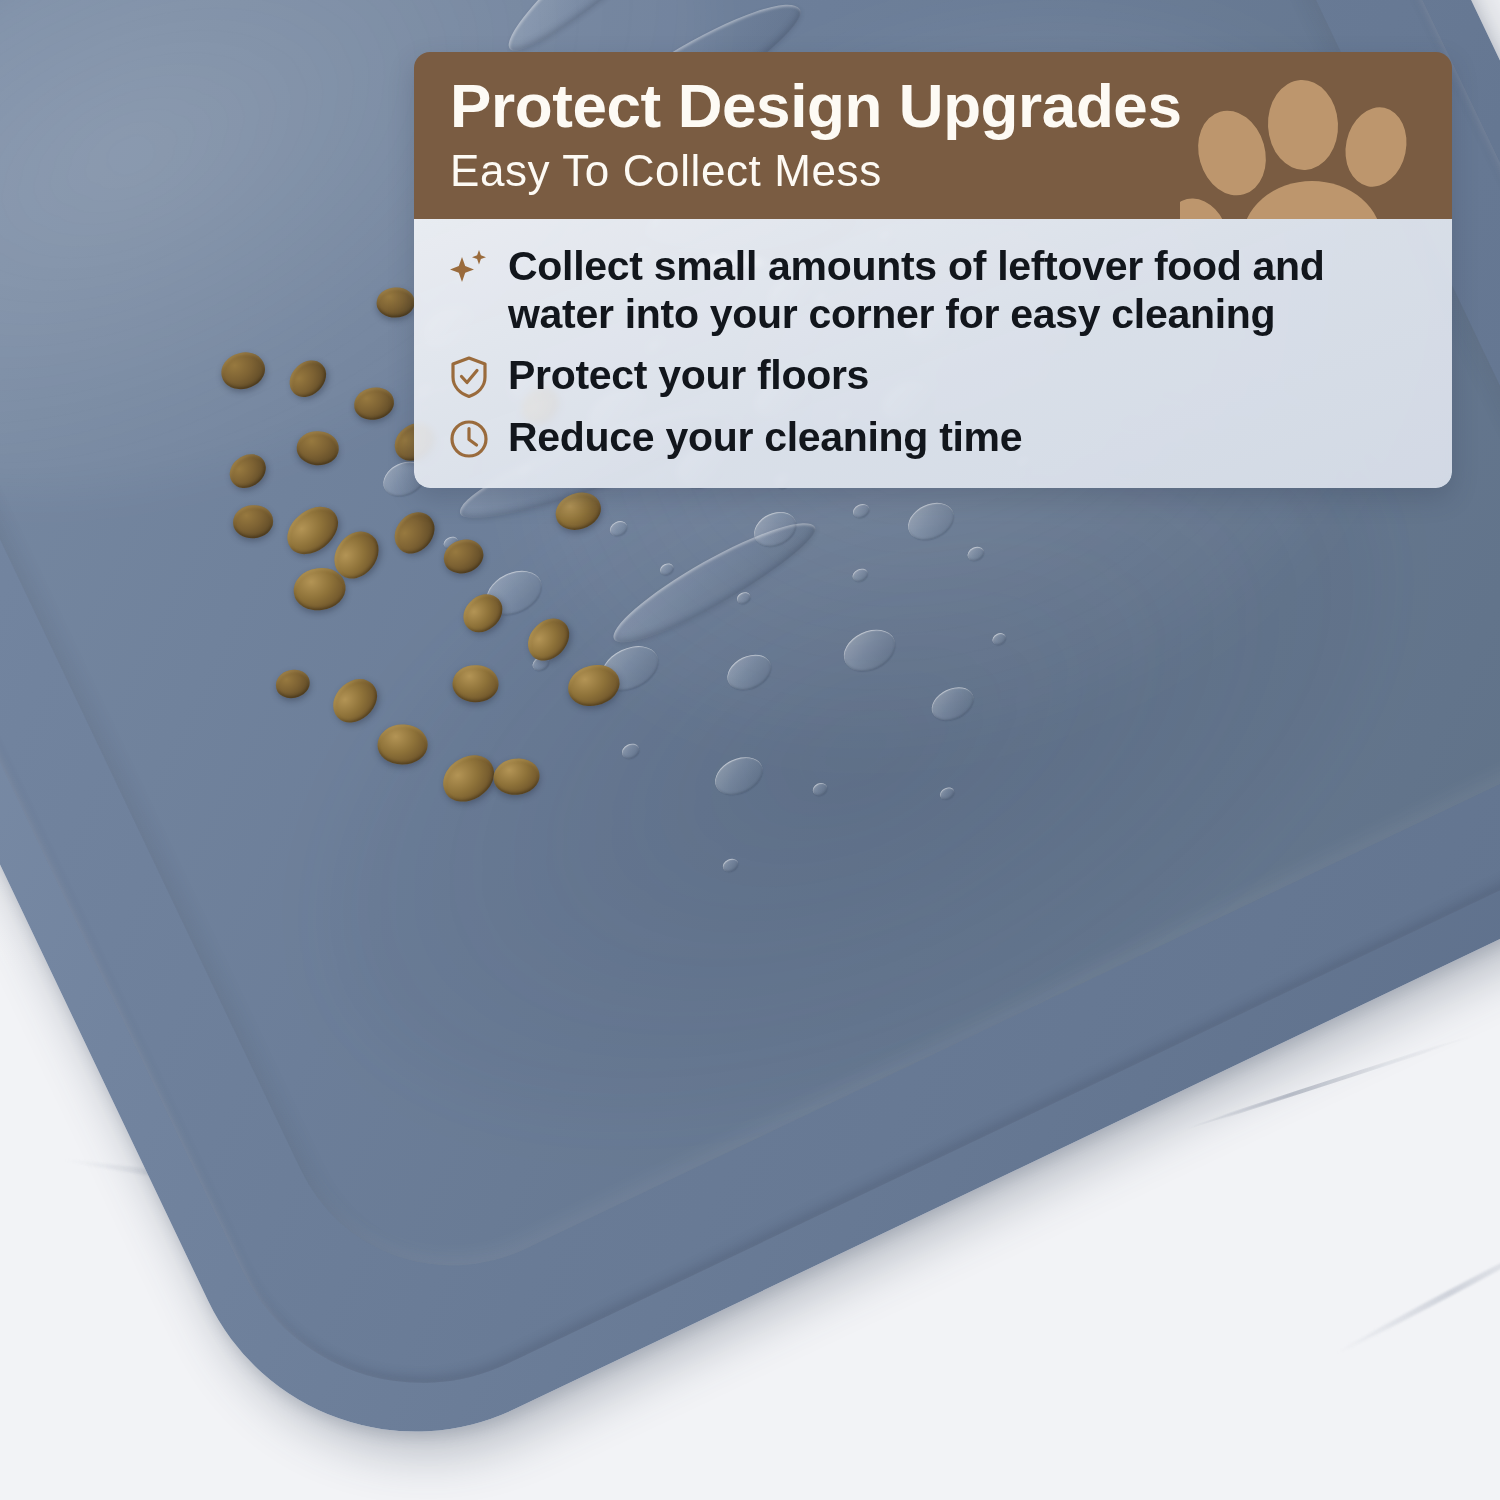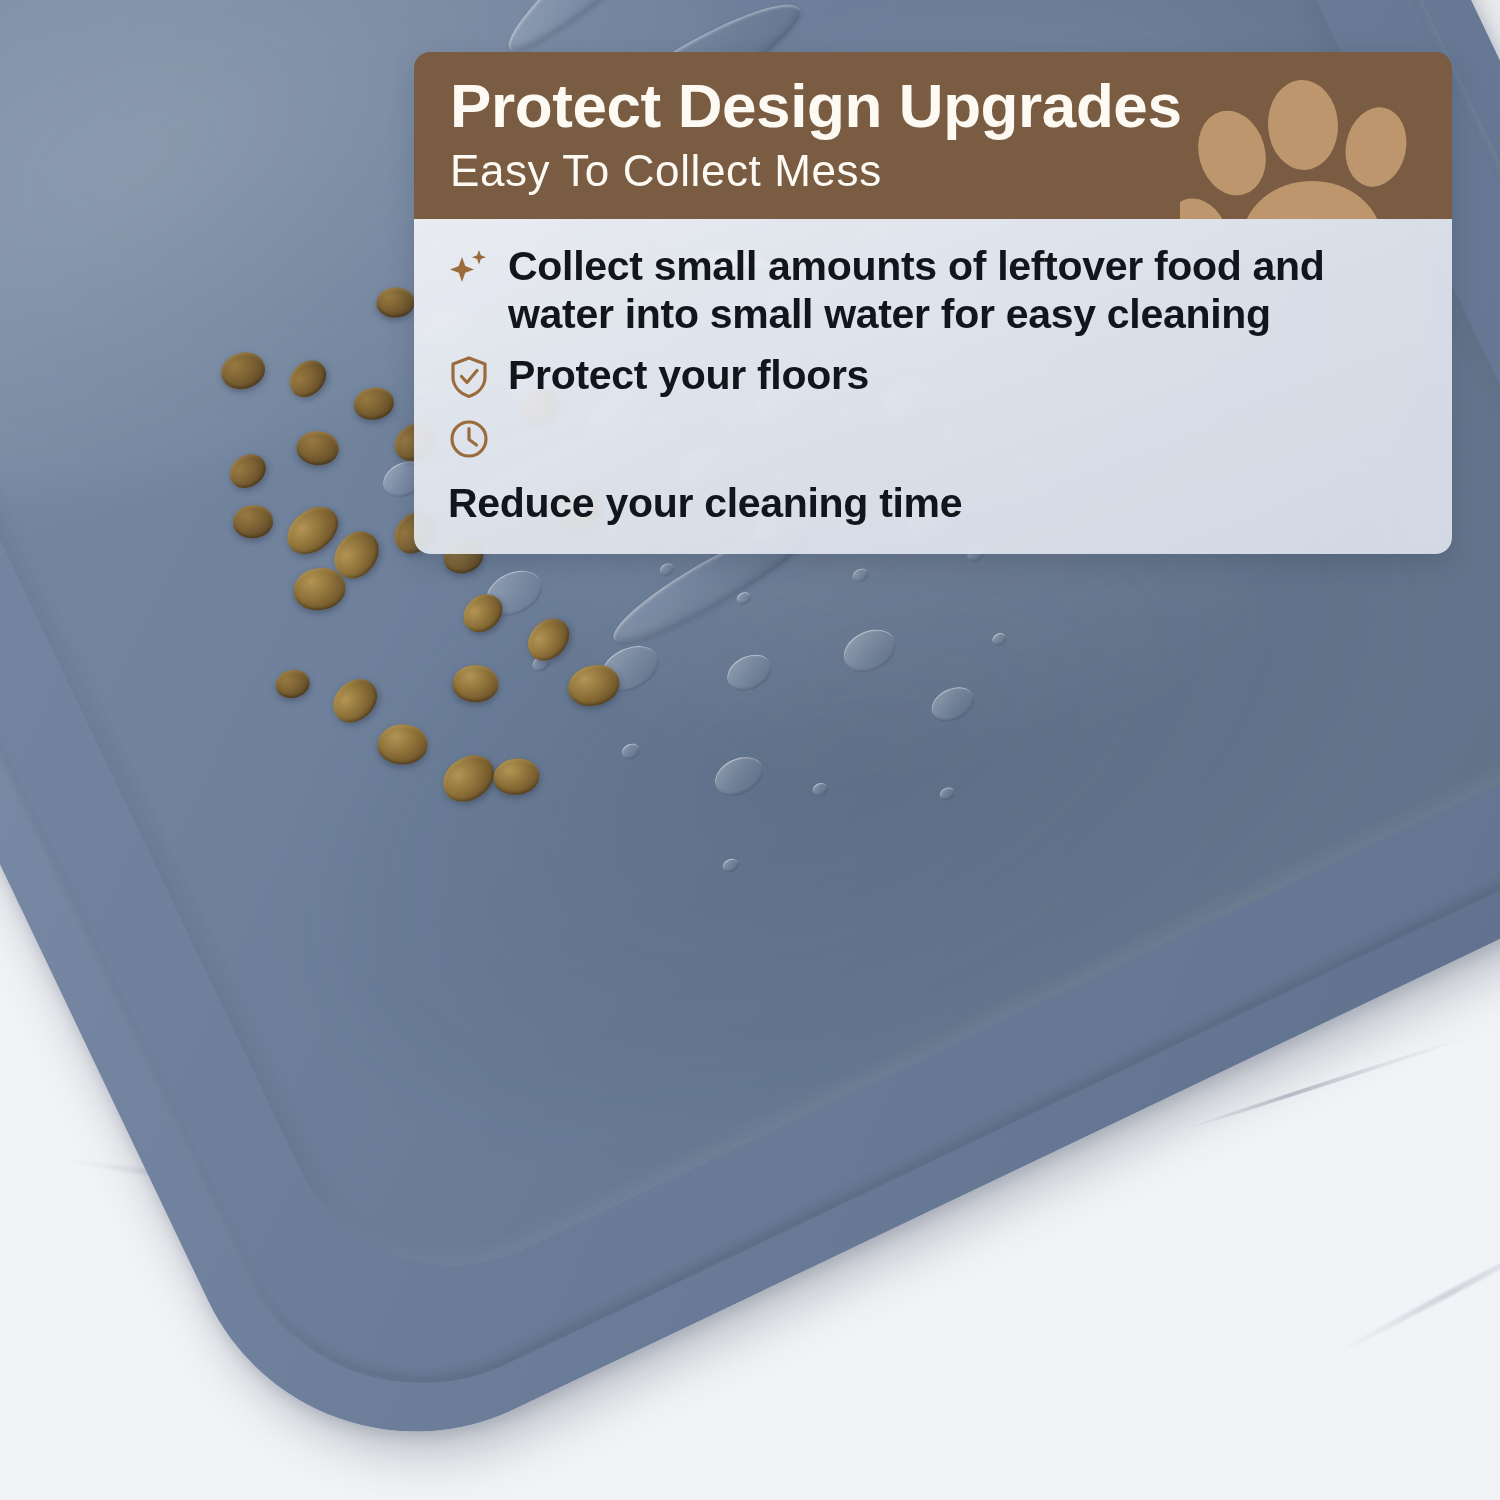--- a/index.html
+++ b/index.html
@@ -198,21 +198,21 @@
     background: linear-gradient(160deg, rgba(241,243,247,0.93) 0%, rgba(228,233,241,0.90) 55%, rgba(222,228,238,0.90) 100%);
     backdrop-filter: blur(3px);
     padding: 24px 30px 26px 34px;
   }
   .bullet {
     display: flex;
     align-items: flex-start;
     gap: 18px;
     margin-bottom: 14px;
   }
-  .bullet:last-child { margin-bottom: 0; flex-direction: column; }
+  .bullet:last-child { margin-bottom: 0; }
   .bullet .ico {
     flex: 0 0 auto;
     width: 42px;
     height: 46px;
     display: flex;
     align-items: center;
     justify-content: center;
     margin-top: 2px;
   }
   .bullet .txt {
@@ -354,21 +354,21 @@
 
     <div class="card-body">
 
       <div class="bullet">
         <span class="ico">
           <svg width="42" height="42" viewBox="0 0 42 42">
             <path d="M14 10 L17.2 19.0 L26 22.4 L17.2 25.8 L14 35 L10.8 25.8 L2 22.4 L10.8 19.0 Z" fill="#9a6b3c"></path>
             <path d="M31 3 L32.9 8.3 L38 10.2 L32.9 12.1 L31 17.4 L29.1 12.1 L24 10.2 L29.1 8.3 Z" fill="#9a6b3c"></path>
           </svg>
         </span>
-        <span class="txt">Collect small amounts of leftover food and water into small water for easy cleaning</span>
+        <span class="txt">Collect small amounts of leftover food and water into your corner for easy cleaning</span>
       </div>
 
       <div class="bullet">
         <span class="ico">
           <svg width="40" height="44" viewBox="0 0 40 44">
             <path d="M20 3 L36 9 V22 C36 32 28.5 38.5 20 41.5 C11.5 38.5 4 32 4 22 V9 Z" fill="none" stroke="#9a6b3c" stroke-width="3.2" stroke-linejoin="round"></path>
             <path d="M12.5 21.5 L18 27.5 L28 15.5" fill="none" stroke="#9a6b3c" stroke-width="3.2" stroke-linecap="round" stroke-linejoin="round"></path>
           </svg>
         </span>
         <span class="txt">Protect your floors</span>

